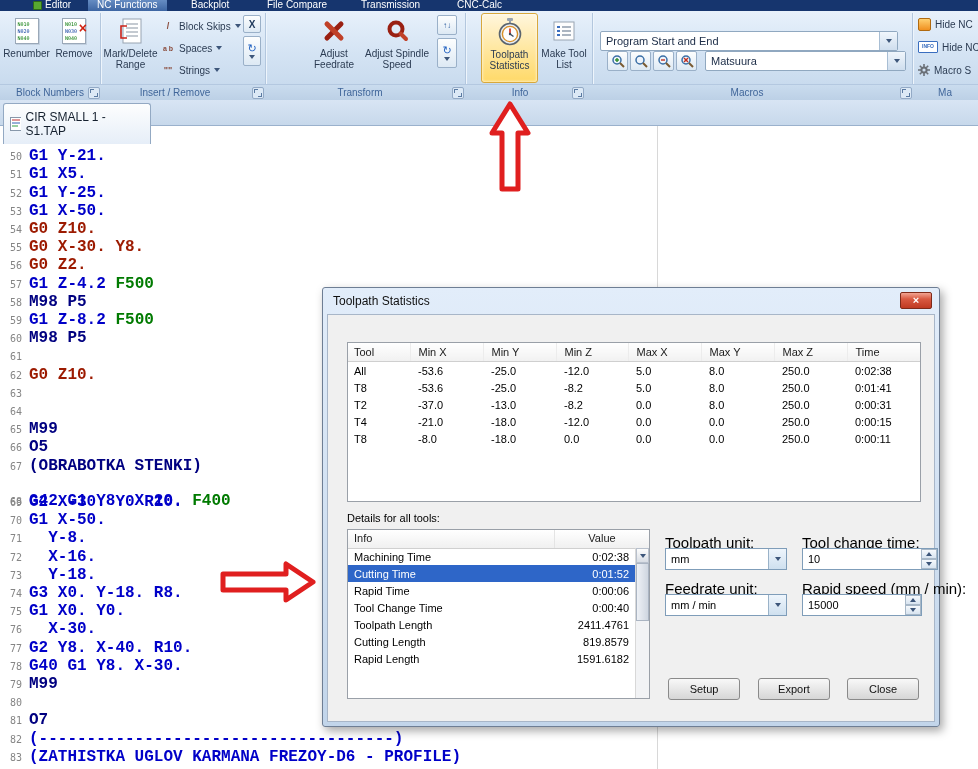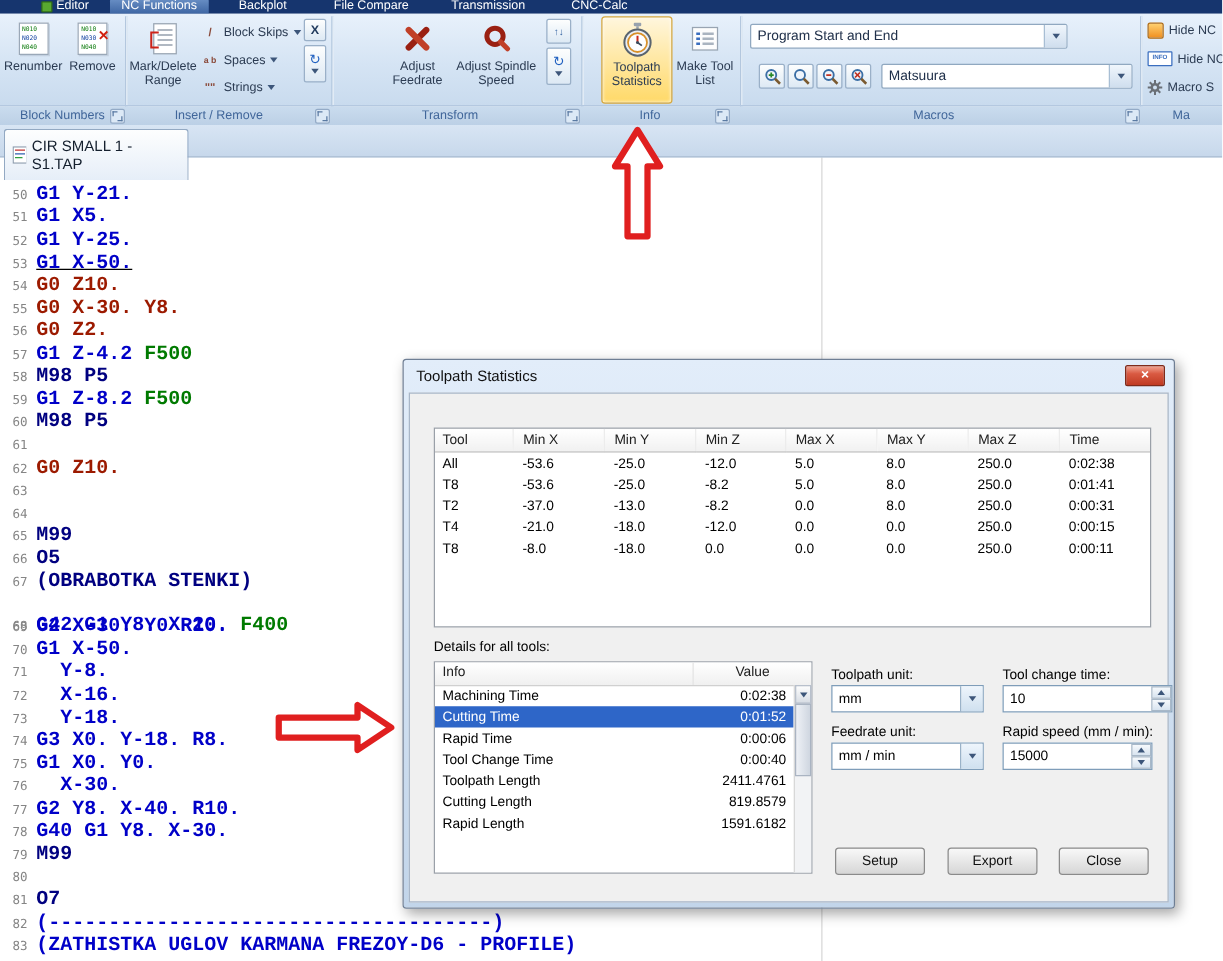--- a/index.html
+++ b/index.html
@@ -80,21 +80,21 @@
   #dethead .h2{flex:1;text-align:center;line-height:17px}
   #details-rows{position:absolute;left:0;top:18px;right:14px;bottom:0;overflow:hidden}
   .drow{height:17px;display:flex;font-size:11px;align-items:center;color:#000}
   .drow .dinfo{flex:1;padding-left:6px;white-space:nowrap}
   .drow .dval{width:90px;text-align:right;padding-right:6px}
   .drow.sel{background:var(--sel-blue);color:#fff}
   #detscroll{position:absolute;right:0;top:18px;width:14px;bottom:0;background:#f2f3f5;border-left:1px solid #d8d8d8;box-sizing:border-box}
   .scbtn{position:absolute;left:0;width:13px;height:15px;background:linear-gradient(#fdfdfd,#d8dde4);border:1px solid #b8c0cc;box-sizing:border-box;display:flex;align-items:center;justify-content:center}
   #scthumb{position:absolute;left:0;top:15px;width:13px;height:58px;background:linear-gradient(90deg,#eef1f6,#cfd6e0);border:1px solid #aab4c2;box-sizing:border-box}
 
-  .dlabel{position:absolute;font-size:11px;color:#000;white-space:nowrap}
+  .dlabel{position:absolute;font-size:15px;color:#000;white-space:nowrap}
   .dcombo{position:absolute;height:22px;background:#fff;border:1px solid #7f9db9;display:flex;align-items:center;box-sizing:border-box;font-size:11px}
   .dcombo .dcv{flex:1;padding-left:5px}
   .dcombo .dca{width:17px;align-self:stretch;background:linear-gradient(#eef5fc,#cfe0ef);border-left:1px solid #9ab2c8;display:flex;align-items:center;justify-content:center}
   .dspin{position:absolute;height:22px;background:#fff;border:1px solid #7f9db9;display:flex;align-items:center;box-sizing:border-box;font-size:11px}
   .dspin .sval{flex:1;padding-left:5px}
   .spinbtns{width:16px;display:flex;flex-direction:column;align-self:stretch}
   .sb{flex:1;background:linear-gradient(#f6f9fc,#d8e4f0);border:1px solid #a8b8c8;display:flex;align-items:center;justify-content:center}
   .dbtn{position:absolute;width:72px;height:22px;background:linear-gradient(#f8f8f8,#e9e9e9 45%,#d6d6d6);border:1px solid #8a8a8a;border-radius:3px;font-size:11px;text-align:center;line-height:20px;color:#111;box-sizing:border-box}
 
   
@@ -236,21 +236,21 @@
             <rect x="10" y="7" width="9" height="2" fill="#aab4c0"></rect>
             <rect x="5" y="11" width="3" height="2" fill="#3a6ebf"></rect>
             <rect x="10" y="11" width="9" height="2" fill="#aab4c0"></rect>
             <rect x="5" y="15" width="3" height="2" fill="#3a6ebf"></rect>
             <rect x="10" y="15" width="9" height="2" fill="#aab4c0"></rect>
           </svg>
       </span>
       <span class="blabel">Make Tool List</span>
     </div>
 
-    <div class="rcombo" style="left:600px;top:8px;width:254px;height:20px">
+    <div class="rcombo" style="left:600px;top:20px;width:298px;height:20px">
       <span class="cval">Program Start and End</span>
       <span class="cbtn">
           <span class="tri-d"></span>
         </span>
     </div>
     <div class="minibtn" style="left:607px;top:40px;width:21px;height:20px">
       <svg width="14" height="14">
           <circle cx="6" cy="6" r="4" fill="#eef4fb" stroke="#3a6ea5" stroke-width="1.5"></circle>
           <line x1="9" y1="9" x2="13" y2="13" stroke="#7a5a30" stroke-width="2"></line>
           <line x1="4" y1="6" x2="8" y2="6" stroke="#2a8a2a" stroke-width="1.4"></line>
@@ -334,21 +334,21 @@
     </div>
   </div>
 
   <div id="editor">
     <div id="vline"></div>
     <div id="codewrap">
         <div class="cline" style="top: 0px;"><span class="lnum">49</span><span class="lcode"><span class="c-blue">G1 X-50.</span></span></div>
         <div class="cline" style="top: 18.2px;"><span class="lnum">50</span><span class="lcode"><span class="c-blue">G1 Y-21.</span></span></div>
         <div class="cline" style="top: 36.4px;"><span class="lnum">51</span><span class="lcode"><span class="c-blue">G1 X5.</span></span></div>
         <div class="cline" style="top: 54.6px;"><span class="lnum">52</span><span class="lcode"><span class="c-blue">G1 Y-25.</span></span></div>
-        <div class="cline" style="top: 72.8px; text-decoration: underline;"><span class="lnum">53</span><span class="lcode"><span class="c-blue">G1 X-50.</span></span></div>
+        <div class="cline" style="top: 72.8px;"><span class="lnum">53</span><span class="lcode"><span class="c-blue">G1 X-50.</span></span></div>
         <div class="cline" style="top: 91px;"><span class="lnum">54</span><span class="lcode"><span class="c-red">G0 Z10.</span></span></div>
         <div class="cline" style="top: 109.2px;"><span class="lnum">55</span><span class="lcode"><span class="c-red">G0 X-30. Y8.</span></span></div>
         <div class="cline" style="top: 127.4px;"><span class="lnum">56</span><span class="lcode"><span class="c-red">G0 Z2.</span></span></div>
         <div class="cline" style="top: 145.6px;"><span class="lnum">57</span><span class="lcode"><span class="c-blue">G1 Z-4.2 </span><span class="c-green">F500</span></span></div>
         <div class="cline" style="top: 163.8px;"><span class="lnum">58</span><span class="lcode"><span class="c-navy">M98 P5</span></span></div>
         <div class="cline" style="top: 182px;"><span class="lnum">59</span><span class="lcode"><span class="c-blue">G1 Z-8.2 </span><span class="c-green">F500</span></span></div>
         <div class="cline" style="top: 200.2px;"><span class="lnum">60</span><span class="lcode"><span class="c-navy">M98 P5</span></span></div>
         <div class="cline" style="top: 218.4px;"><span class="lnum">61</span><span class="lcode"></span></div>
         <div class="cline" style="top: 236.6px;"><span class="lnum">62</span><span class="lcode"><span class="c-red">G0 Z10.</span></span></div>
         <div class="cline" style="top: 254.8px;"><span class="lnum">63</span><span class="lcode"></span></div>

